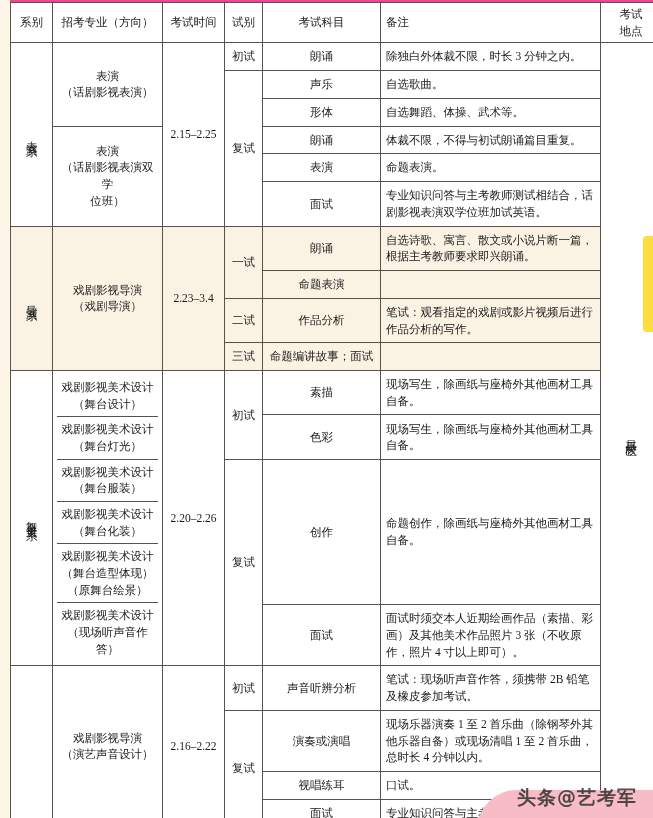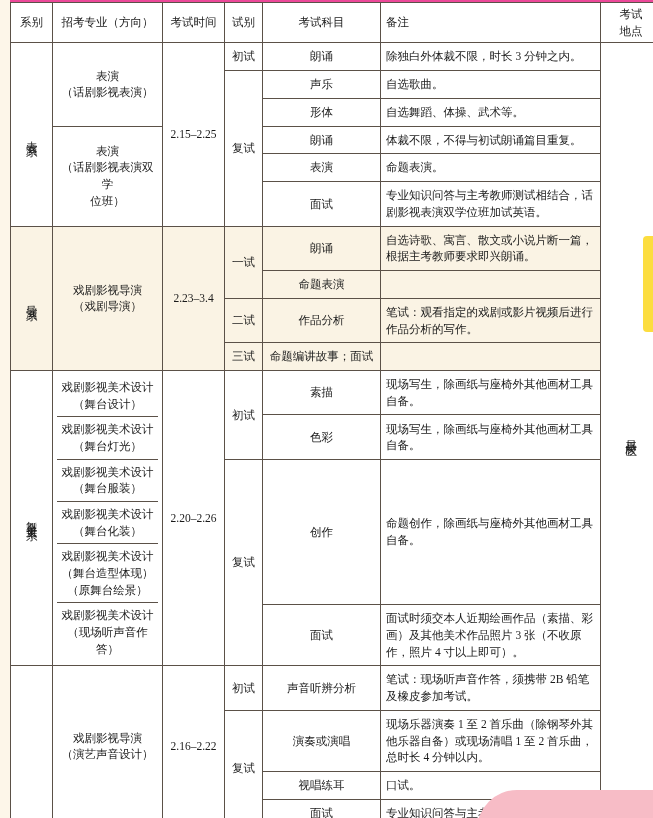--- a/index.html
+++ b/index.html
@@ -265,13 +265,14 @@
           <td class="c-subj subj">视唱练耳</td>
           <td class="c-note note">口试。</td>
         </tr>
         <tr style="height: 27.7734px;">
           <td class="c-subj subj">面试</td>
           <td class="c-note note">专业知识问答与主考教师测试相结合。</td>
         </tr>
       </tbody>
   </table>
 
+  <div class="watermark">头条@艺考军</div>
 </div>
 
 </body></html>

